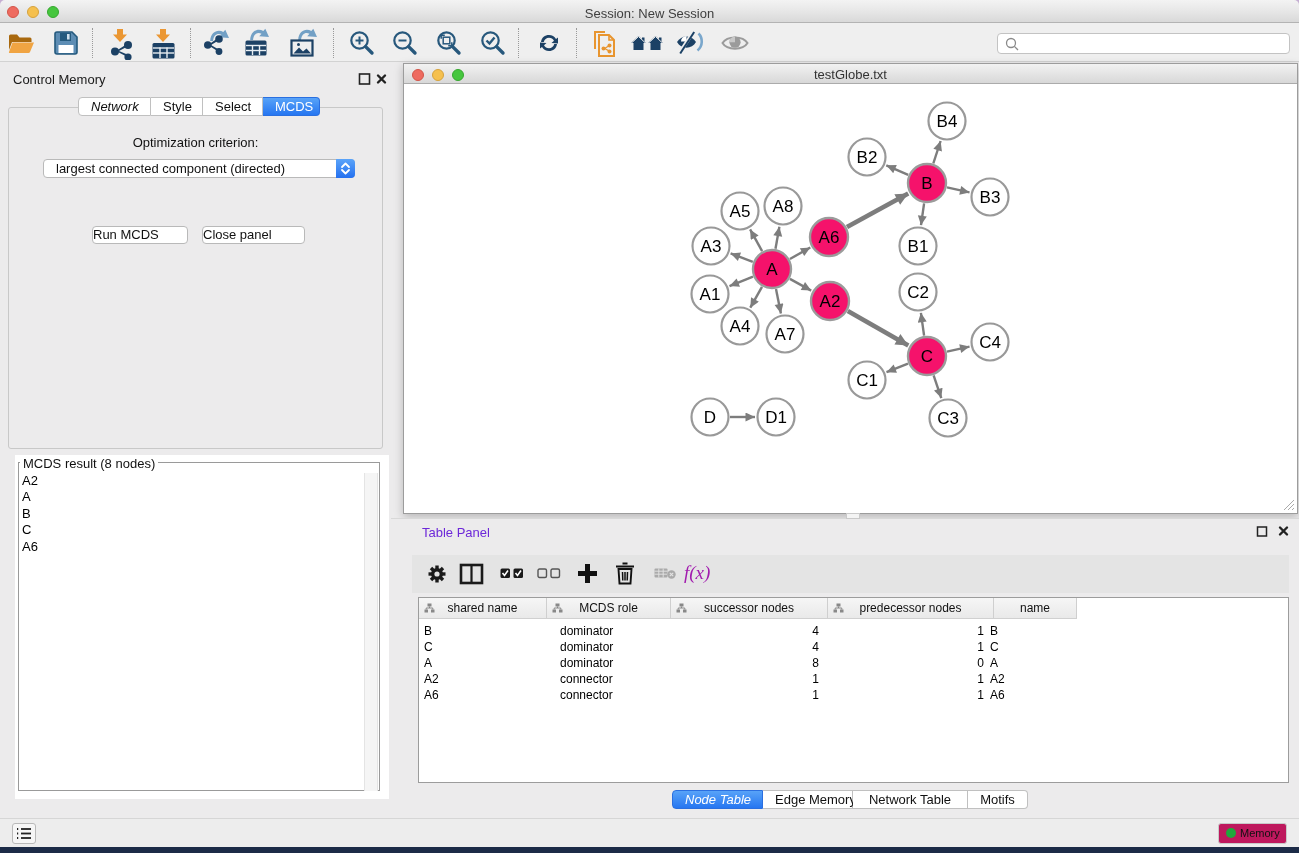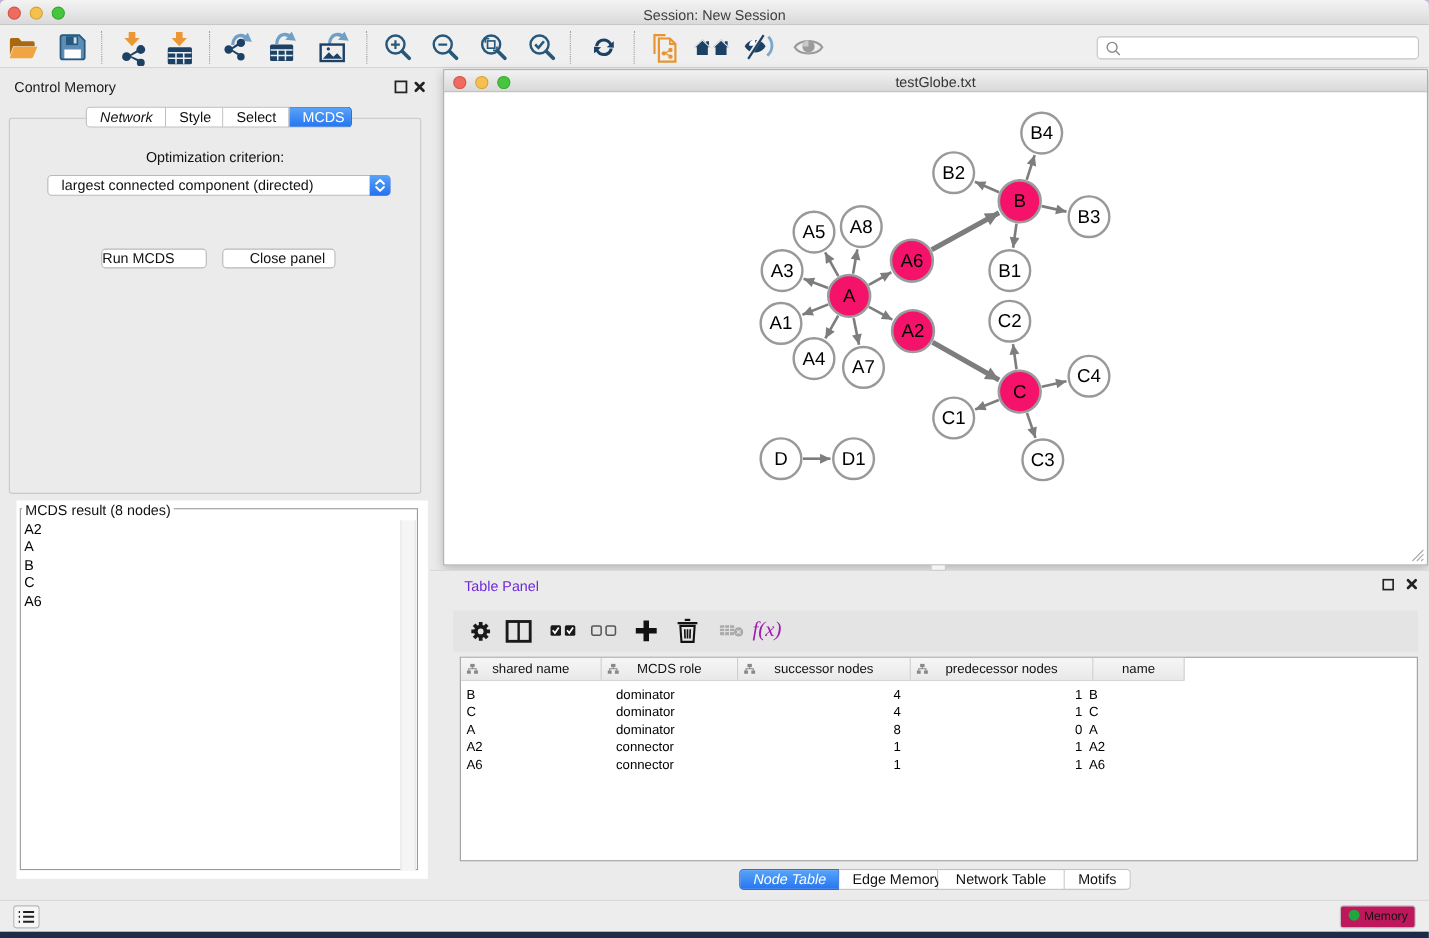--- a/index.html
+++ b/index.html
@@ -216,21 +216,21 @@
     <div class="tab sel last" style="width:57px">MCDS</div>
   </div>
   <div id="optlabel" class="abs">Optimization criterion:</div>
   <div id="combo" class="abs">largest connected component (directed)
     <div id="comboBtn"><svg width="19" height="19" viewBox="0 0 19 19">
           <path d="M6 8 L9.5 4.5 L13 8" fill="none" stroke="#fff" stroke-width="1.8" stroke-linejoin="round" stroke-linecap="round"></path>
           <path d="M6 11 L9.5 14.5 L13 11" fill="none" stroke="#fff" stroke-width="1.8" stroke-linejoin="round" stroke-linecap="round"></path>
         </svg></div>
   </div>
   <div class="mbtn abs" style="left:92px; width:96px;">Run MCDS</div>
-  <div class="mbtn abs" style="left:202px; width:103px;padding-left:24px;">Close panel</div>
+  <div class="mbtn abs" style="left:202px; width:103px;">Close panel</div>
   <div id="fsOuter" class="abs"></div>
   <div id="fieldset" class="abs">
     <div id="fsScroll" class="abs"></div>
     <div id="fsList">A2<br>A<br>B<br>C<br>A6</div>
   </div>
   <div id="fsLegend" class="abs">MCDS result (8 nodes)</div>
   <svg class="abs" style="left:393px;top:428px" width="6" height="14" viewBox="0 0 6 14">
       <rect x="0.5" y="0.5" width="5" height="13" fill="#f4f4f4" stroke="#c9c9c9" stroke-width="1"></rect>
     </svg>
 </div>

